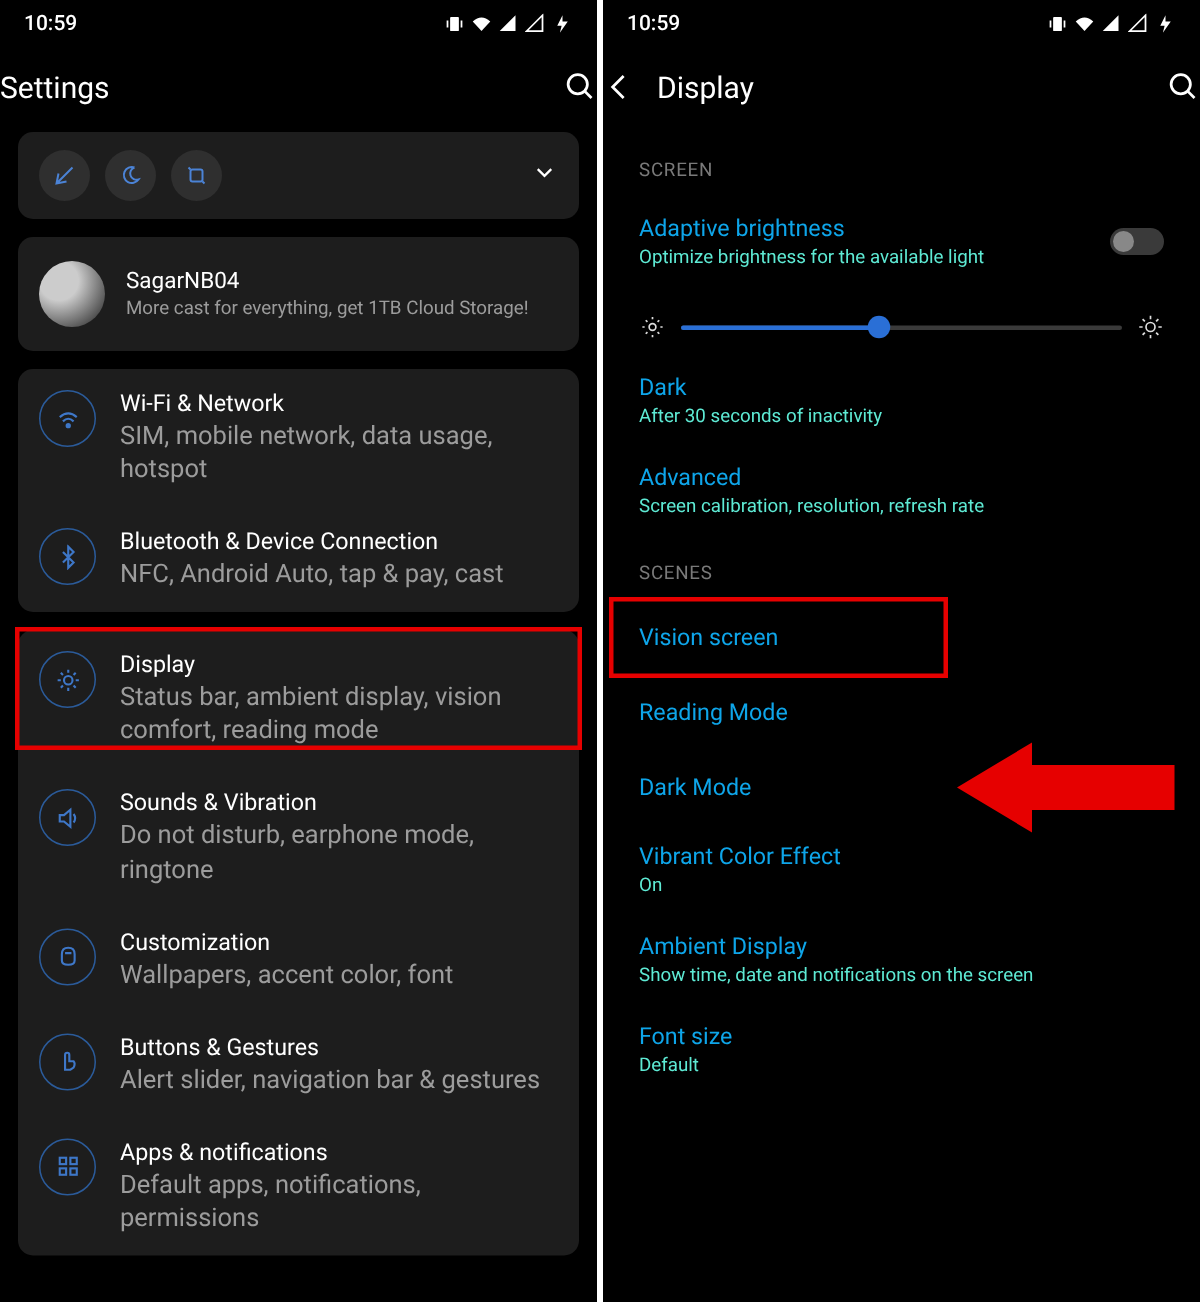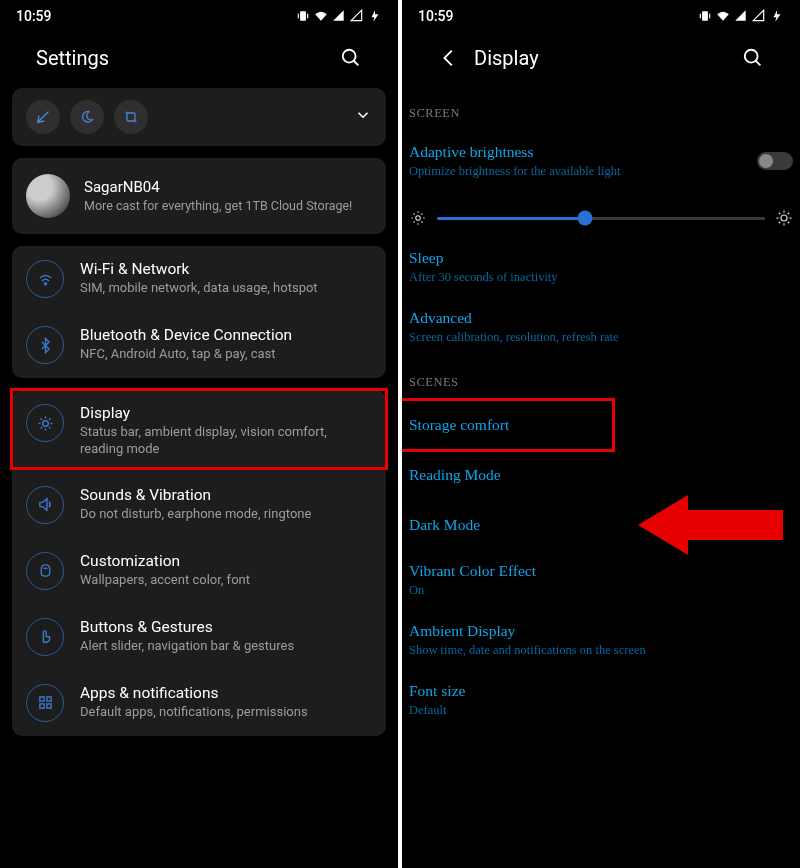--- a/index.html
+++ b/index.html
@@ -28,21 +28,21 @@
     align-items: center;
     font-size: 14px;
     font-weight: 500;
   }
   .statusbar-right { display: flex; align-items: center; gap: 4px; }
   .statusbar-right svg { width: 14px; height: 14px; }
   .header {
     height: 60px;
     display: flex;
     align-items: center;
-    padding: 0 36px;
+    padding: 0 0;
     gap: 14px;
   }
   .header-title { font-size: 20px; font-weight: 400; flex: 1; }
   .header svg.search { width: 22px; height: 22px; }
   .header svg.back { width: 22px; height: 22px; }
 
   .content { padding: 0 12px; border-radius: 26px; }
   .card {
     background: #1d1d1d;
     border-radius: 10px;
@@ -87,21 +87,21 @@
   }
   .row-icon {
     width: 38px; height: 38px;
     border: 1px solid #2b5b9a;
     border-radius: 50%;
     display: flex; align-items: center; justify-content: center;
     flex-shrink: 0;
   }
   .row-icon svg { width: 17px; height: 17px; stroke: #3e77c8; fill: none; }
   .row-text .title { font-size: 15.5px; color: #fff; }
-  .row-text .sub { font-size: 13px; color: #9c9c9c; margin-top: 2px; line-height: 1.3; }
+  .row-text .sub { font-size: 17px; color: #9c9c9c; margin-top: 2px; line-height: 1.3; }
 
   .highlight-box {
     position: absolute;
     border: 3px solid #e60000;
     pointer-events: none;
   }
 
   
   .section-label {
     font-size: 12.5px;
@@ -109,21 +109,21 @@
     letter-spacing: 0.5px;
     padding: 18px 6px 10px 6px;
   }
   .flat-row {
     padding: 12px 6px;
     display: flex;
     align-items: center;
   }
   .flat-row .fr-text { flex: 1; }
   .flat-row .title { font-size: 15.5px; color: #0ea5e9; }
-  .flat-row .sub { font-size: 12.5px; color: #0369a1; margin-top: 3px; }
+  .flat-row .sub { font-size: 12.5px; color: #5eead4; margin-top: 3px; }
   .toggle {
     width: 36px; height: 18px; border-radius: 10px;
     background: #3a3a3a; position: relative; flex-shrink: 0;
   }
   .toggle::after {
     content: ""; position: absolute; left: 2px; top: 2px;
     width: 14px; height: 14px; border-radius: 50%; background: #888;
   }
   .slider-row {
     display: flex; align-items: center; gap: 10px;
@@ -346,21 +346,21 @@
     <svg class="back" viewBox="0 0 24 24" fill="none" stroke="#fff" stroke-width="2">
         <polyline points="15 4 7 12 15 20"></polyline>
       </svg>
     <span class="header-title">Display</span>
     <svg class="search" viewBox="0 0 24 24" fill="none" stroke="#fff" stroke-width="2">
         <circle cx="10" cy="10" r="7"></circle>
         <line x1="20" y1="20" x2="15" y2="15"></line>
       </svg>
   </div>
 
-  <div style="padding:0 1px;font-family:Liberation Serif, serif;">
+  <div style="padding:0 18px;">
     <div class="section-label">SCREEN</div>
 
     <div class="flat-row">
       <div class="fr-text">
         <div class="title">Adaptive brightness</div>
         <div class="sub">Optimize brightness for the available light</div>
       </div>
       <div class="toggle"></div>
     </div>
 
@@ -388,38 +388,38 @@
           <line x1="19" y1="12" x2="22" y2="12"></line>
           <line x1="5" y1="5" x2="7" y2="7"></line>
           <line x1="17" y1="17" x2="19" y2="19"></line>
           <line x1="5" y1="19" x2="7" y2="17"></line>
           <line x1="17" y1="7" x2="19" y2="5"></line>
         </svg>
     </div>
 
     <div class="flat-row">
       <div class="fr-text">
-        <div class="title">Sleep</div>
+        <div class="title">Dark</div>
         <div class="sub">After 30 seconds of inactivity</div>
       </div>
     </div>
 
     <div class="flat-row">
       <div class="fr-text">
         <div class="title">Advanced</div>
         <div class="sub">Screen calibration, resolution, refresh rate</div>
       </div>
     </div>
 
     <div class="section-label">SCENES</div>
 
     <div style="position:relative;">
       <div class="flat-row" style="padding:16px 6px;">
         <div class="fr-text">
-            <div class="title">Storage comfort</div>
+            <div class="title">Vision screen</div>
           </div>
       </div>
       <div class="highlight-box" style="left:-14px;top:-2px;width:226px;height:54px;"></div>
     </div>
 
     <div class="flat-row" style="padding:16px 6px;">
       <div class="fr-text">
           <div class="title">Reading Mode</div>
         </div>
     </div>

